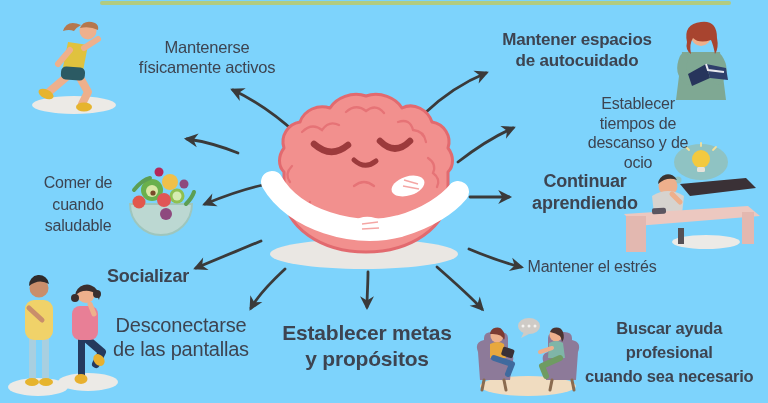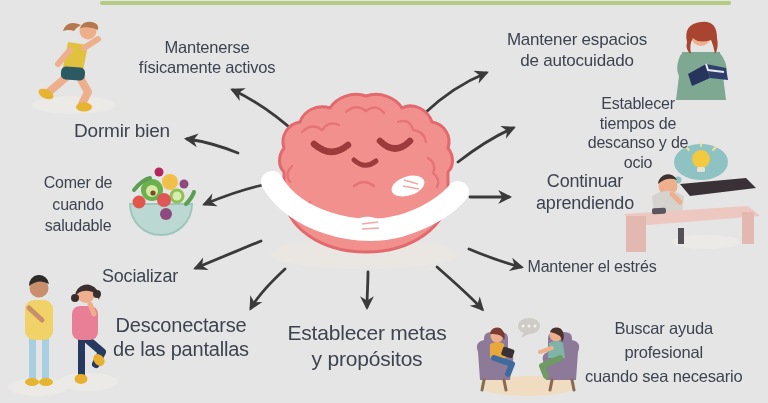--- a/index.html
+++ b/index.html
@@ -1,37 +1,37 @@
 <!DOCTYPE html>
 <html><head>
 <meta charset="utf-8">
 <style>
   html,body{margin:0;padding:0;}
   #canvas{
     position:relative;
     width:768px;height:403px;
-    background:#e5e5e5;
+    background:#7dd3fc;
     overflow:hidden;
     font-family:"Liberation Sans", sans-serif;
   }
   .accent-line{
     position:absolute;left:100px;top:1px;width:631px;height:4px;
     background:#b2cb80;border-radius:2px;
   }
   .label{
     position:absolute;
     color:#3d4451;
     white-space:pre-line;
     text-align:center;
     transform:translateX(-50%);
     line-height:1.22;
     letter-spacing:-0.2px;
     font-size:16px;
   }
-  .bold{font-weight:400;}
+  .bold{font-weight:700;}
   .left-align{transform:none;text-align:center;}
   .illu{position:absolute;}
   #arrows{position:absolute;left:0;top:0;pointer-events:none;}
 </style>
 </head>
 <body>
 
 <div id="canvas">
 
   <div class="accent-line"></div>
@@ -207,27 +207,26 @@
     <circle cx="84" cy="21" r="6.5" fill="#eeb08c"></circle>
     <path d="M78,18 a7,7 0 0 1 13,0 q2,6 -1,10 q0,-8 -12,-10 z" fill="#4a332f"></path>
     <path d="M77,29 q8,-4 14,0 l2,15 L76,44 Z" fill="#7fb5a8"></path>
     <path d="M88,44 L70,52 L74,62" fill="none" stroke="#6f9b62" stroke-width="6" stroke-linecap="round" stroke-linejoin="round"></path>
     <path d="M80,34 L68,38" stroke="#eeb08c" stroke-width="4" stroke-linecap="round"></path>
   </svg>
 
   <div class="label" style="left:207px;top:37px;font-size:16.5px">Mantenerse
 físicamente activos</div>
 
-  <div class="label bold" style="left:122px;top:119px;font-size:19px">Dormir bien</div>
 
   <div class="label" style="left:78px;top:172px;font-size:16px;line-height:1.35">Comer de
 cuando
 saludable</div>
 
-  <div class="label bold" style="left:140px;top:266px;font-size:18px">Socializar</div>
+  <div class="label bold" style="left:148px;top:266px;font-size:18px">Socializar</div>
 
   <div class="label" style="left:181px;top:313px;font-size:20px">Desconectarse
 de las pantallas</div>
 
   <div class="label bold" style="left:367px;top:320px;font-size:21px">Establecer metas
 y propósitos</div>
 
   <div class="label bold" style="left:577px;top:30px;font-size:17px">Mantener espacios
 de autocuidado</div>
 

